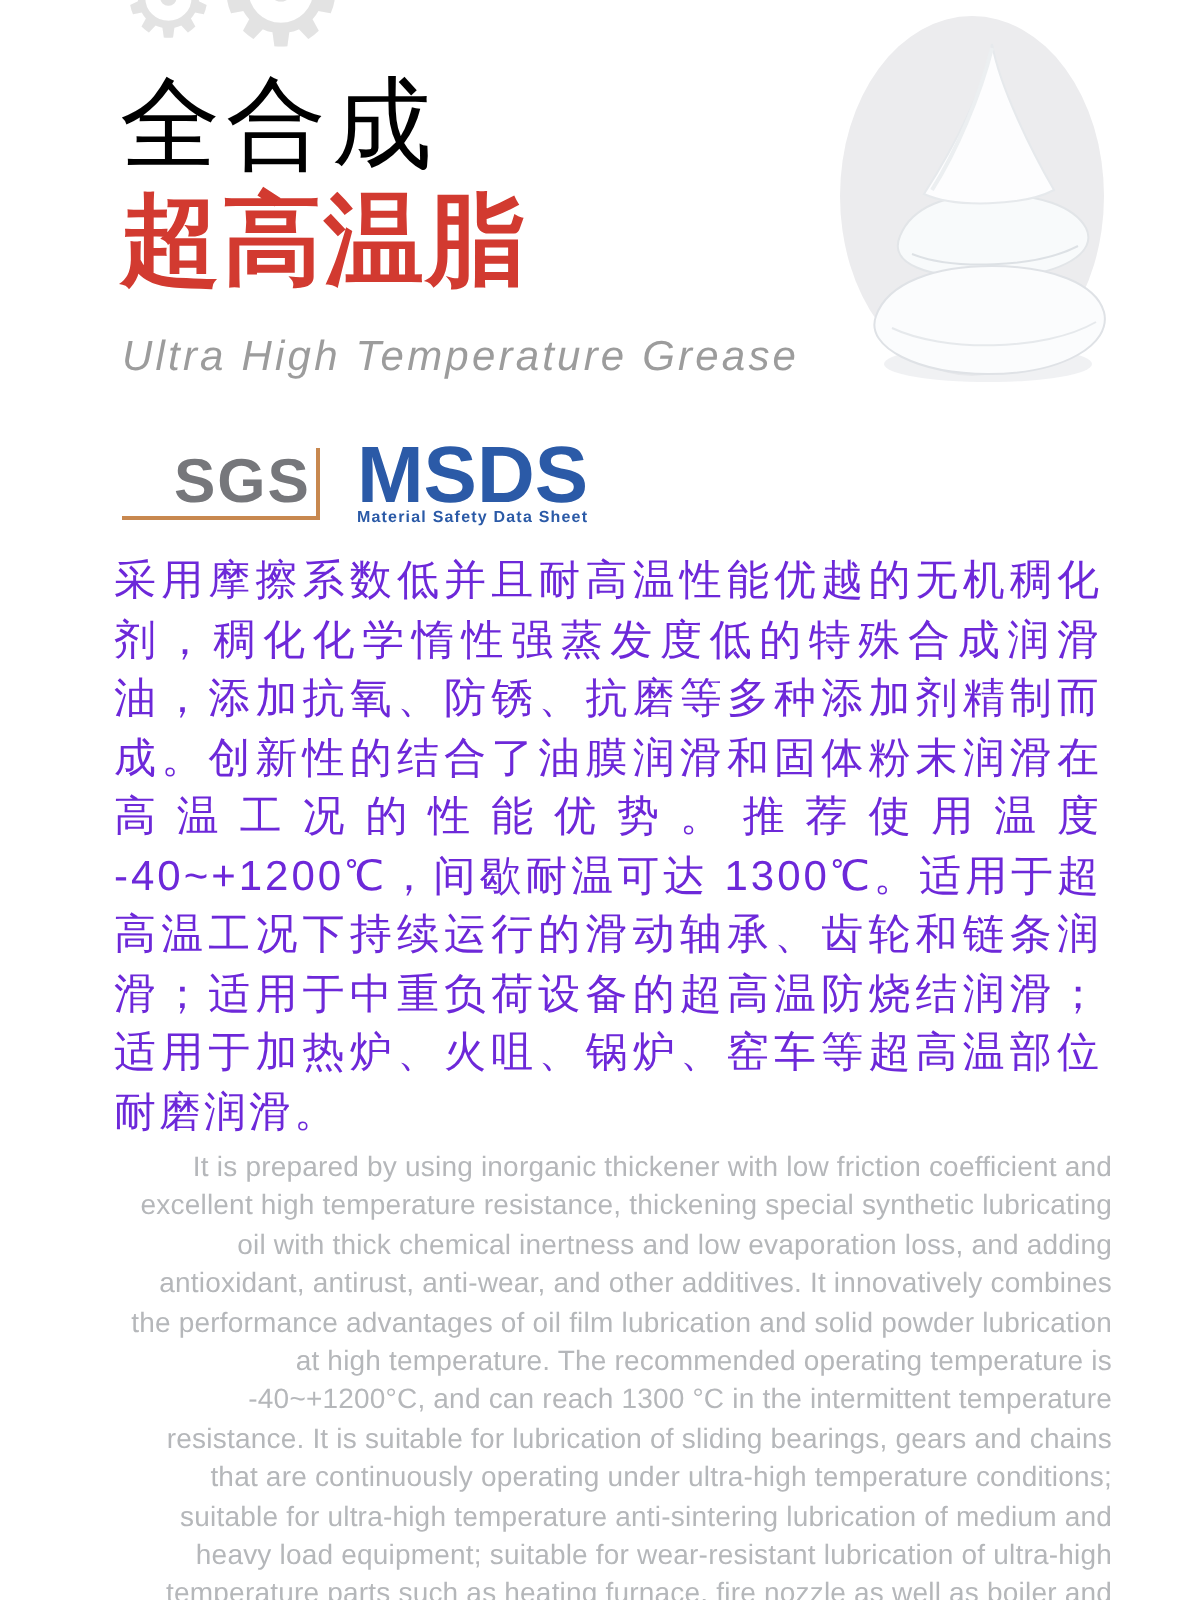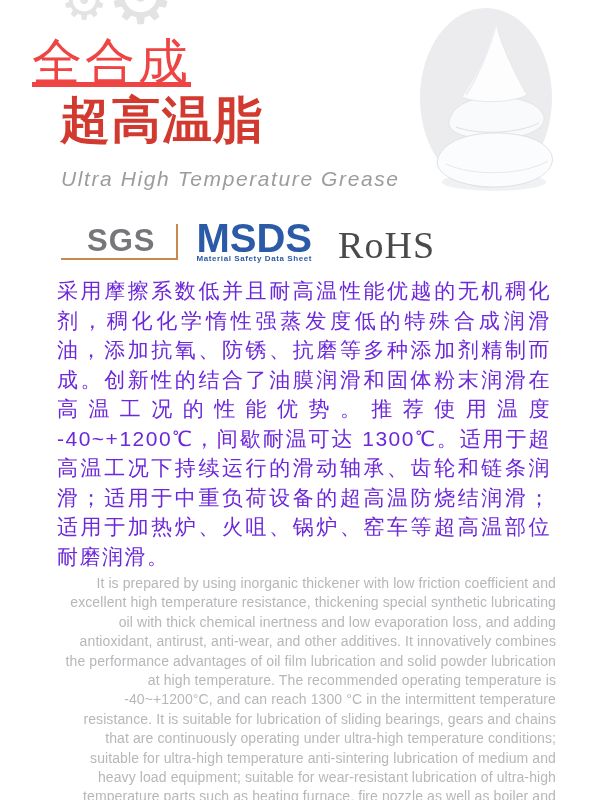--- a/index.html
+++ b/index.html
@@ -22,40 +22,40 @@
 
   
   .photo-bg {
     position:absolute; left:420px; top:8px; width:132px; height:180px;
     border-radius:50%; background:#ececee;
   }
   .photo-svg { position:absolute; left:416px; top:6px; }
 
   
   .t-cn1 {
-    margin:34px 0 0 32px; font-size:50px; line-height:57px;
-    font-weight:500; color:#ef4444; letter-spacing:3px;text-decoration:underline;
+    margin:34px 0 0 60px; font-size:50px; line-height:57px;
+    font-weight:500; color:#000000; letter-spacing:3px;
   }
   .t-cn2 {
     margin:0 0 0 60px; font-size:50px; line-height:58px;
     font-weight:700; color:#d23a30; letter-spacing:1px;
   }
   .sub {
     margin:15px 0 0 61px; font-style:italic; color:#9c9c9c;
     font-size:21px; line-height:29px; letter-spacing:1.6px;
   }
 
   
   .badges {
     position:relative; margin:26px 0 0 61px; height:44px;
     display:flex; align-items:flex-end;
   }
   .sgs {
     border-bottom:2px solid #c8884f; border-right:2px solid #c8884f;
-    padding:0 21px 1px 26px; margin-bottom:3px;
+    padding:0 3px 1px 26px; margin-bottom:3px;
     font-size:31px; line-height:33px; font-weight:700;
     color:#76777b; letter-spacing:1px;text-align:center;
   }
   .msds { margin-left:18px; margin-bottom:0; text-align:left; }
   .msds-t {
     font-size:40px; line-height:31px; font-weight:800;
     color:#2b5aa7; letter-spacing:0px;
   }
   .msds-s {
     font-size:8px; line-height:9px; color:#2b5aa7;
@@ -115,19 +115,18 @@
   </div>
 
   <div class="badges">
     <div class="sgs">
       <span>SGS</span>
     </div>
     <div class="msds">
       <div class="msds-t">MSDS</div>
       <div class="msds-s">Material Safety Data Sheet</div>
     </div>
-    <div class="rohs">RoHS</div>
   </div>
 
   <p class="cn">采用摩擦系数低并且耐高温性能优越的无机稠化剂，稠化化学惰性强蒸发度低的特殊合成润滑油，添加抗氧、防锈、抗磨等多种添加剂精制而成。创新性的结合了油膜润滑和固体粉末润滑在高温工况的性能优势。推荐使用温度 -40~+1200℃，间歇耐温可达 1300℃。适用于超高温工况下持续运行的滑动轴承、齿轮和链条润滑；适用于中重负荷设备的超高温防烧结润滑；适用于加热炉、火咀、锅炉、窑车等超高温部位耐磨润滑。</p>
   <p class="en">It is prepared by using inorganic thickener with low friction coefficient and excellent high temperature resistance, thickening special synthetic lubricating oil with thick chemical inertness and low evaporation loss, and adding antioxidant, antirust, anti-wear, and other additives. It innovatively combines the performance advantages of oil film lubrication and solid powder lubrication at high temperature. The recommended operating temperature is -40~+1200°C, and can reach 1300 °C in the intermittent temperature resistance. It is suitable for lubrication of sliding bearings, gears and chains that are continuously operating under ultra-high temperature conditions; suitable for ultra-high temperature anti-sintering lubrication of medium and heavy load equipment; suitable for wear-resistant lubrication of ultra-high temperature parts such as heating furnace, fire nozzle as well as boiler and kiln car.</p>
 
 </div>
 
 </body></html>

